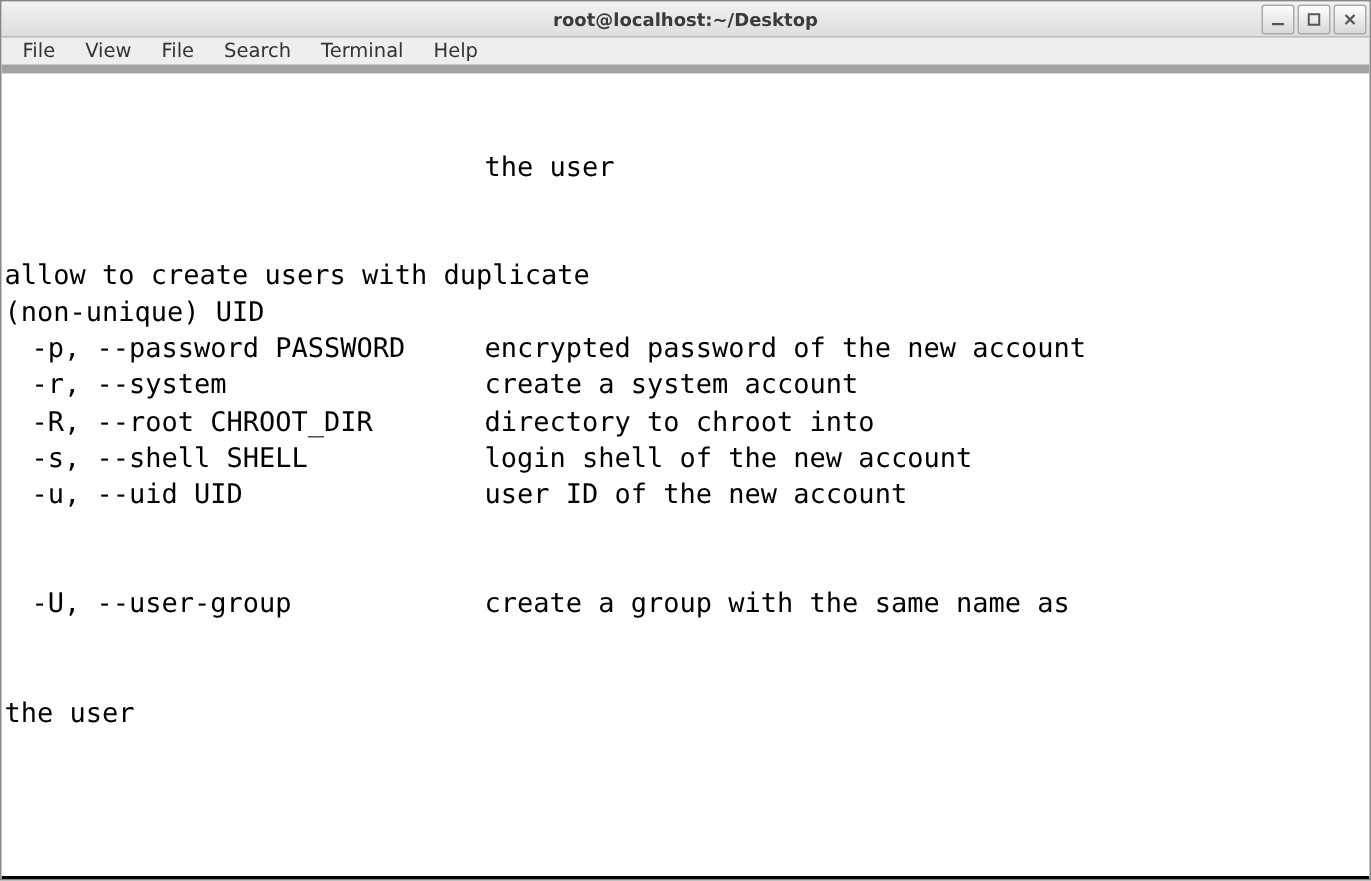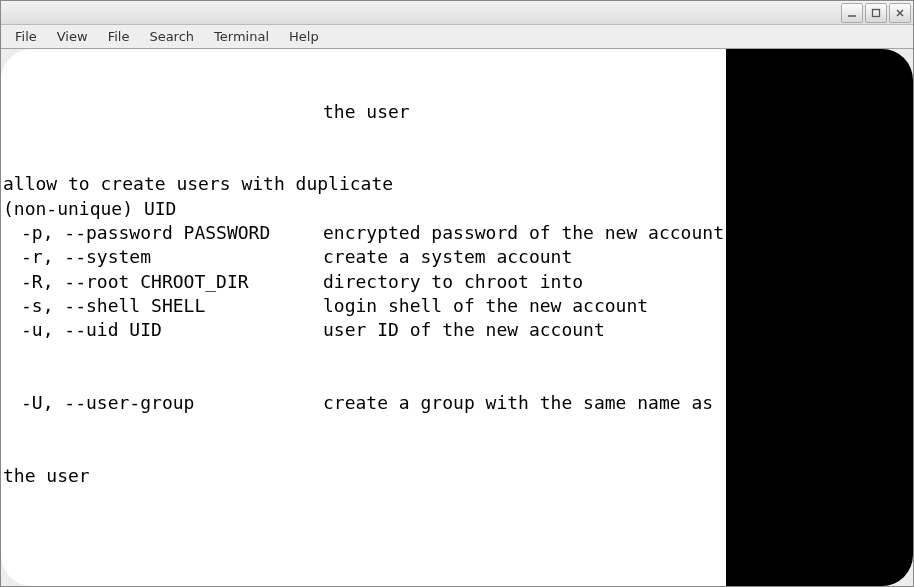--- a/index.html
+++ b/index.html
@@ -51,35 +51,34 @@
   }
   .win-btn svg { width: 10px; height: 10px; }
   .menubar {
     height: 24px;
     background: #eeeeee;
     display: flex;
     align-items: center;
     padding: 0 4px;
     font-size: 13px;
     color: #333;
-    border-bottom: 1px solid #a3a3a3;
+    border-bottom: 6px solid #a3a3a3;
   }
   .menu-item {
     padding: 2px 10px;
     cursor: pointer;
   }
   .terminal-area {
     flex: 1;
     display: flex;
-    flex-direction: row;
+    flex-direction: column;
     font-family: "DejaVu Sans Mono", "Liberation Mono", monospace;
     font-size: 18px;
     line-height: 1.35;
     overflow: hidden;
-    border-radius: 31px;
   }
   .scrollback {
     background: #ffffff;
     color: #000000;
     white-space: pre;
     padding: 2px 2px 4px 2px;
     overflow: hidden;
   }
   .active {
     background: #000000;
@@ -90,20 +89,21 @@
     overflow: hidden;
   }
   .opt-row { display: flex; }
   .opt-flag { width: 320px; flex-shrink: 0; padding-left: 18px; white-space: pre; }
   .opt-desc { flex: 1; white-space: pre-wrap; }
 </style>
 </head>
 <body>
 
 <div class="titlebar">
+  <div class="titlebar-title">root@localhost:~/Desktop</div>
   <div class="window-controls">
     <div class="win-btn">
       <svg viewBox="0 0 10 10">
           <line x1="1" y1="8" x2="9" y2="8" stroke="#555" stroke-width="1.5"></line>
         </svg>
     </div>
     <div class="win-btn">
       <svg viewBox="0 0 10 10">
           <rect x="1.5" y="1.5" width="7" height="7" fill="none" stroke="#555" stroke-width="1.3"></rect>
         </svg>

